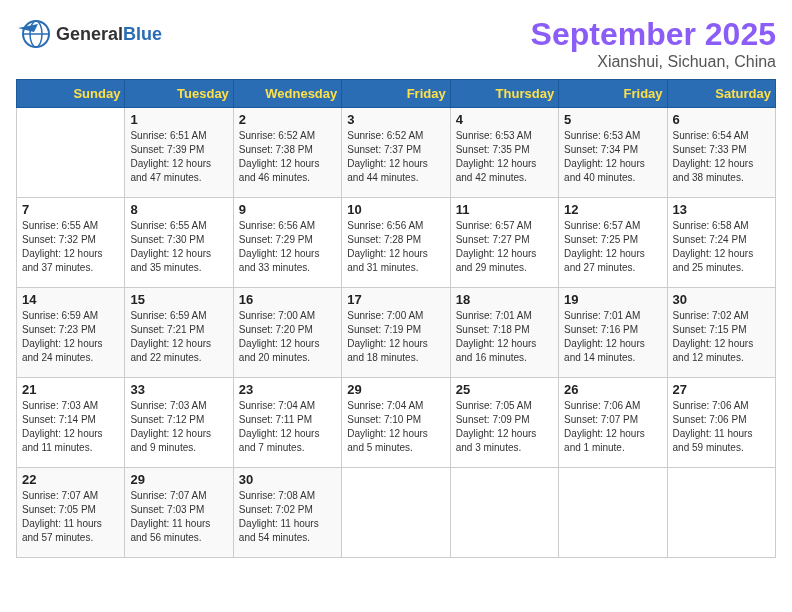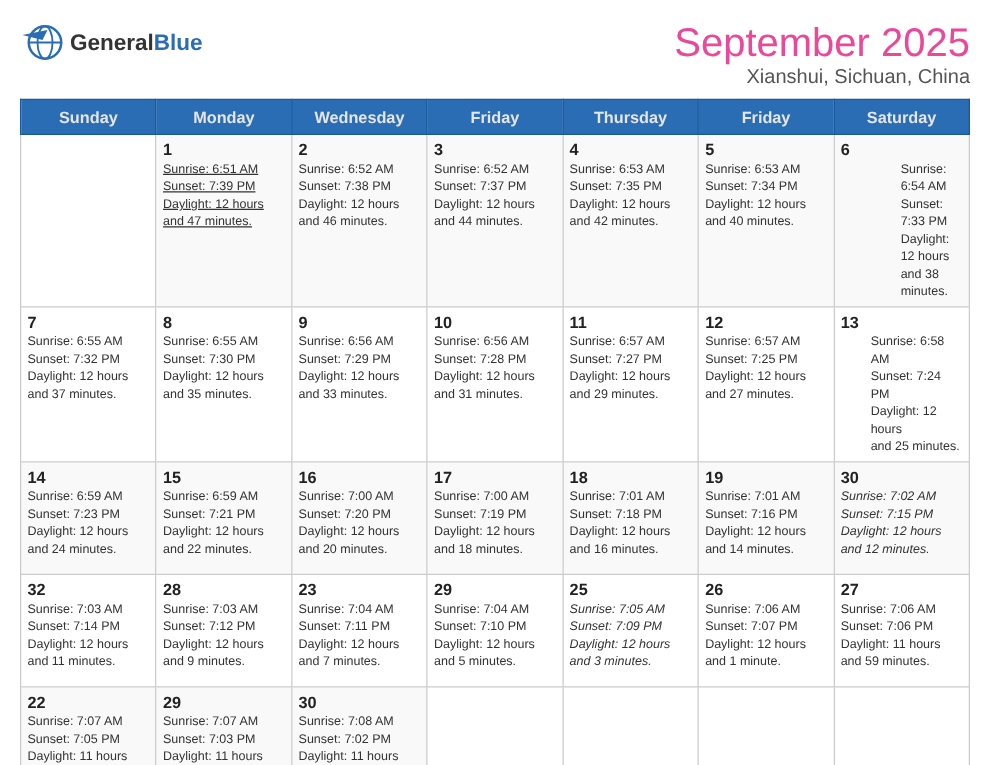--- a/index.html
+++ b/index.html
@@ -19,41 +19,41 @@
     .logo {
       display: flex;
       align-items: center;
       gap: 4px;
     }
     .title-block {
       text-align: right;
     }
     .month-title {
       font-size: 32px;
-      font-weight: normal;
-      color: #ec4899;
+      font-weight: bold;
+      color: #8b5cf6;
       text-align: right;
     }
     .location-title {
       font-size: 16px;
       color: #555;
       text-align: right;
     }
     table {
       width: 100%;
       border-collapse: collapse;
       table-layout: fixed;
     }
     thead tr th {
       background-color: #2a6db5;
-      color: #e5e5e5;
+      color: #fde047;
       font-size: 13px;
       font-weight: bold;
       padding: 6px 4px;
-      text-align: center;
+      text-align: right;
       border: 1px solid #1a5a9a;
     }
     tbody tr td {
       vertical-align: top;
       padding: 4px 5px;
       border: 1px solid #ccc;
       font-size: 10.5px;
       color: #333;
       height: 90px;
       width: 14.28%;
@@ -100,34 +100,34 @@
   <div class="title-block">
     <div class="month-title">September 2025</div>
     <div class="location-title">Xianshui, Sichuan, China</div>
   </div>
 </div>
 
 <table>
   <thead>
     <tr id="header-row">
     <th>Sunday</th>
-        <th>Monday</th>
+        <th>Tuesday</th>
         <th>Wednesday</th>
         <th>Friday</th>
         <th>Thursday</th>
         <th>Friday</th>
         <th>Saturday</th>
       </tr>
   </thead>
   <tbody id="calendar-body">
   <tr>
         <td class="empty-cell"></td>
         <td>
           <div class="day-number">1</div>
-          <div class="day-info" style="white-space: pre-line; text-decoration: underline;">Sunrise: 6:51 AM
+          <div class="day-info" style="white-space: pre-line;">Sunrise: 6:51 AM
 Sunset: 7:39 PM
 Daylight: 12 hours
 and 47 minutes.</div>
         </td>
         <td>
           <div class="day-number">2</div>
           <div class="day-info" style="white-space: pre-line;">Sunrise: 6:52 AM
 Sunset: 7:38 PM
 Daylight: 12 hours
 and 46 minutes.</div>
@@ -148,21 +148,21 @@
         </td>
         <td>
           <div class="day-number">5</div>
           <div class="day-info" style="white-space: pre-line;">Sunrise: 6:53 AM
 Sunset: 7:34 PM
 Daylight: 12 hours
 and 40 minutes.</div>
         </td>
         <td>
           <div class="day-number">6</div>
-          <div class="day-info" style="white-space: pre-line; margin-left: 48px;">Sunrise: 6:54 AM
+          <div class="day-info" style="white-space: pre-line;">Sunrise: 6:54 AM
 Sunset: 7:33 PM
 Daylight: 12 hours
 and 38 minutes.</div>
         </td>
       </tr>
       <tr>
         <td>
           <div class="day-number">7</div>
           <div class="day-info" style="white-space: pre-line;">Sunrise: 6:55 AM
 Sunset: 7:32 PM
@@ -199,21 +199,21 @@
         </td>
         <td>
           <div class="day-number">12</div>
           <div class="day-info" style="white-space: pre-line;">Sunrise: 6:57 AM
 Sunset: 7:25 PM
 Daylight: 12 hours
 and 27 minutes.</div>
         </td>
         <td>
           <div class="day-number">13</div>
-          <div class="day-info" style="white-space: pre-line; margin-left: 24px;">Sunrise: 6:58 AM
+          <div class="day-info" style="white-space: pre-line;">Sunrise: 6:58 AM
 Sunset: 7:24 PM
 Daylight: 12 hours
 and 25 minutes.</div>
         </td>
       </tr>
       <tr>
         <td>
           <div class="day-number">14</div>
           <div class="day-info" style="white-space: pre-line;">Sunrise: 6:59 AM
 Sunset: 7:23 PM
@@ -250,36 +250,36 @@
         </td>
         <td>
           <div class="day-number">19</div>
           <div class="day-info" style="white-space: pre-line;">Sunrise: 7:01 AM
 Sunset: 7:16 PM
 Daylight: 12 hours
 and 14 minutes.</div>
         </td>
         <td>
           <div class="day-number">30</div>
-          <div class="day-info" style="white-space: pre-line; font-style: italic;">Sunrise: 7:02 AM
+          <div class="day-info" style="white-space: pre-line;">Sunrise: 7:02 AM
 Sunset: 7:15 PM
 Daylight: 12 hours
 and 12 minutes.</div>
         </td>
       </tr>
       <tr>
         <td>
-          <div class="day-number">32</div>
+          <div class="day-number">21</div>
           <div class="day-info" style="white-space: pre-line;">Sunrise: 7:03 AM
 Sunset: 7:14 PM
 Daylight: 12 hours
 and 11 minutes.</div>
         </td>
         <td>
-          <div class="day-number">28</div>
+          <div class="day-number">33</div>
           <div class="day-info" style="white-space: pre-line;">Sunrise: 7:03 AM
 Sunset: 7:12 PM
 Daylight: 12 hours
 and 9 minutes.</div>
         </td>
         <td>
           <div class="day-number">23</div>
           <div class="day-info" style="white-space: pre-line;">Sunrise: 7:04 AM
 Sunset: 7:11 PM
 Daylight: 12 hours
@@ -287,21 +287,21 @@
         </td>
         <td>
           <div class="day-number">29</div>
           <div class="day-info" style="white-space: pre-line;">Sunrise: 7:04 AM
 Sunset: 7:10 PM
 Daylight: 12 hours
 and 5 minutes.</div>
         </td>
         <td>
           <div class="day-number">25</div>
-          <div class="day-info" style="white-space: pre-line; font-style: italic;">Sunrise: 7:05 AM
+          <div class="day-info" style="white-space: pre-line;">Sunrise: 7:05 AM
 Sunset: 7:09 PM
 Daylight: 12 hours
 and 3 minutes.</div>
         </td>
         <td>
           <div class="day-number">26</div>
           <div class="day-info" style="white-space: pre-line;">Sunrise: 7:06 AM
 Sunset: 7:07 PM
 Daylight: 12 hours
 and 1 minute.</div>

